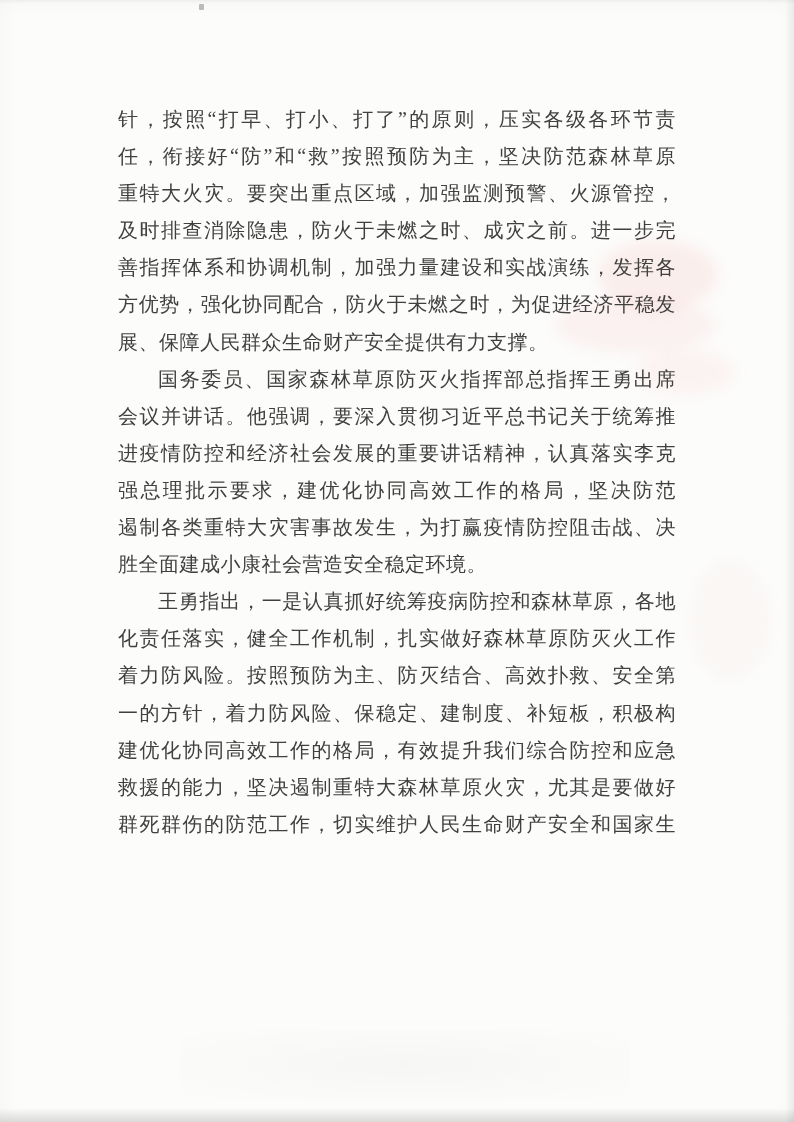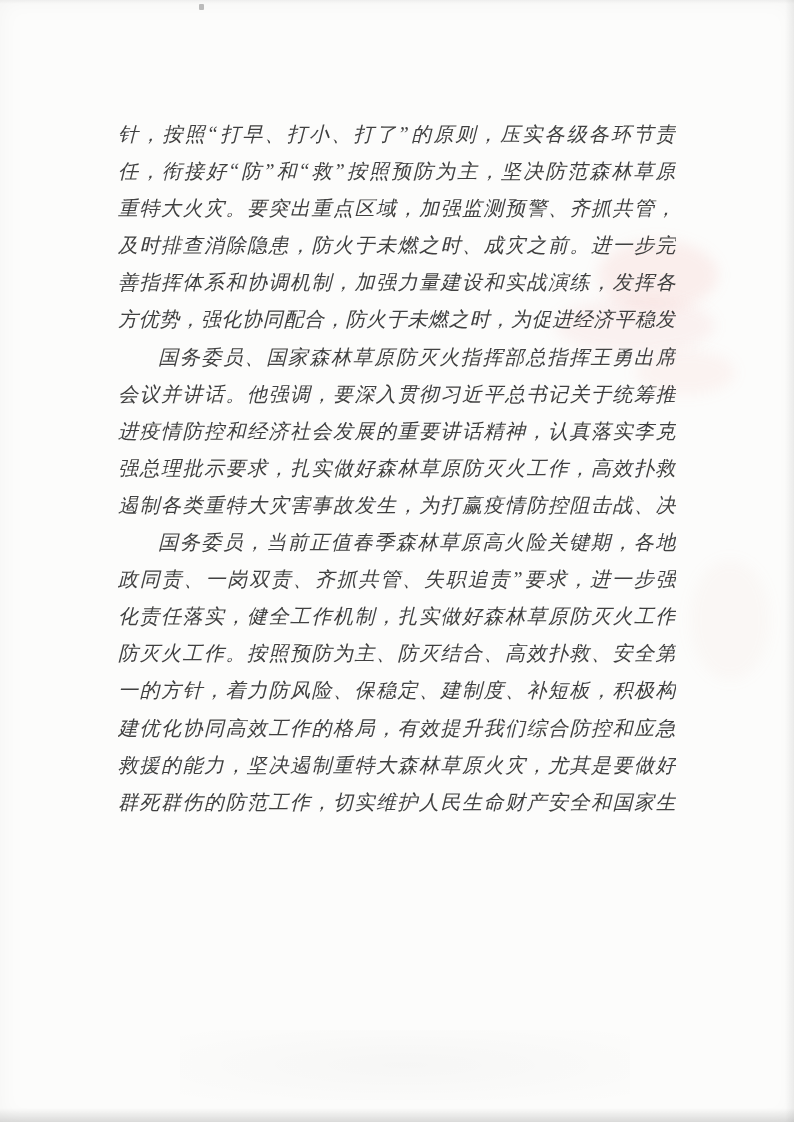--- a/index.html
+++ b/index.html
@@ -14,27 +14,26 @@
     position: relative;
     width: 794px;
     height: 1122px;
     background: #fcfcfb;
     overflow: hidden;
     box-shadow: inset 0 0 22px rgba(0,0,0,0.035);
   }
   .text-block {
     position: absolute;
     left: 118px;
-    top: 116px;
+    top: 101px;
     width: 558px;
     font-size: 20px;
     line-height: 37.1px;
     color: #404040;
     letter-spacing: 0.5px;
-    font-style: italic;
   }
   .line {
     height: 37.1px;
     overflow: hidden;
     text-align: justify;
     text-align-last: justify;
     text-justify: inter-character;
     white-space: normal;
   }
   .line.para-end {
@@ -109,33 +108,34 @@
   <div class="speck"></div>
 
   <div class="bleed b1"></div>
   <div class="bleed b2"></div>
   <div class="bleed b3"></div>
   <div class="bleed b4"></div>
 
   <div class="text-block">
     <div class="line">针，按照“打早、打小、打了”的原则，压实各级各环节责</div>
     <div class="line">任，衔接好“防”和“救”按照预防为主，坚决防范森林草原</div>
-    <div class="line">重特大火灾。要突出重点区域，加强监测预警、齐抓共管，</div>
+    <div class="line">重特大火灾。要突出重点区域，加强监测预警、火源管控，</div>
     <div class="line">及时排查消除隐患，防火于未燃之时、成灾之前。进一步完</div>
     <div class="line">善指挥体系和协调机制，加强力量建设和实战演练，发挥各</div>
     <div class="line">方优势，强化协同配合，防火于未燃之时，为促进经济平稳发</div>
+    <div class="line para-end">展、保障人民群众生命财产安全提供有力支撑。</div>
     <div class="line indent">国务委员、国家森林草原防灭火指挥部总指挥王勇出席</div>
     <div class="line">会议并讲话。他强调，要深入贯彻习近平总书记关于统筹推</div>
     <div class="line">进疫情防控和经济社会发展的重要讲话精神，认真落实李克</div>
-    <div class="line">强总理批示要求，扎实做好森林草原防灭火工作，高效扑救</div>
+    <div class="line">强总理批示要求，建优化协同高效工作的格局，坚决防范</div>
     <div class="line">遏制各类重特大灾害事故发生，为打赢疫情防控阻击战、决</div>
-    <div class="line indent">国务委员，当前正值春季森林草原高火险关键期，各地</div>
-    <div class="line">政同责、一岗双责、齐抓共管、失职追责”要求，进一步强</div>
+    <div class="line para-end">胜全面建成小康社会营造安全稳定环境。</div>
+    <div class="line indent">王勇指出，一是认真抓好统筹疫病防控和森林草原，各地</div>
     <div class="line">化责任落实，健全工作机制，扎实做好森林草原防灭火工作</div>
-    <div class="line">防灭火工作。按照预防为主、防灭结合、高效扑救、安全第</div>
+    <div class="line">着力防风险。按照预防为主、防灭结合、高效扑救、安全第</div>
     <div class="line">一的方针，着力防风险、保稳定、建制度、补短板，积极构</div>
     <div class="line">建优化协同高效工作的格局，有效提升我们综合防控和应急</div>
     <div class="line">救援的能力，坚决遏制重特大森林草原火灾，尤其是要做好</div>
     <div class="line">群死群伤的防范工作，切实维护人民生命财产安全和国家生</div>
   </div>
 
   <div class="smudge-bottom"></div>
   <div class="edge-bottom"></div>
   <div class="edge-right"></div>
 </div>

